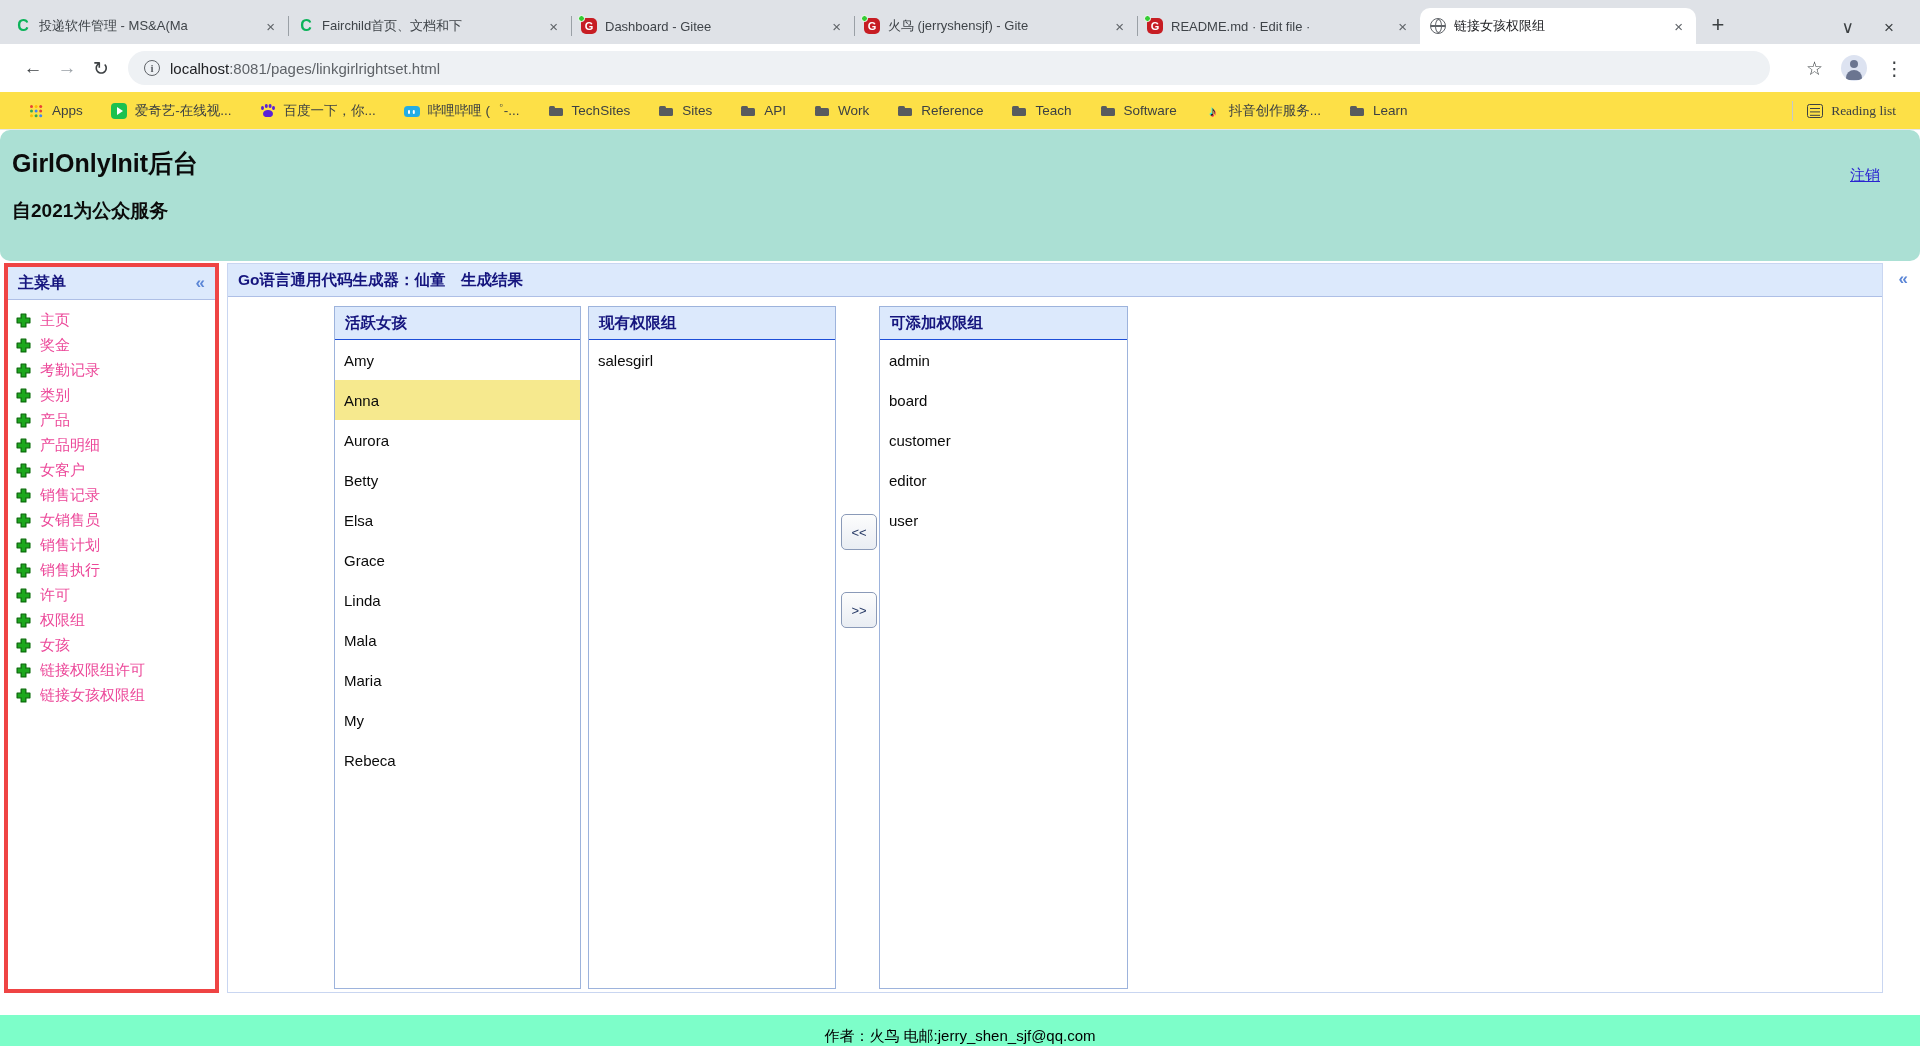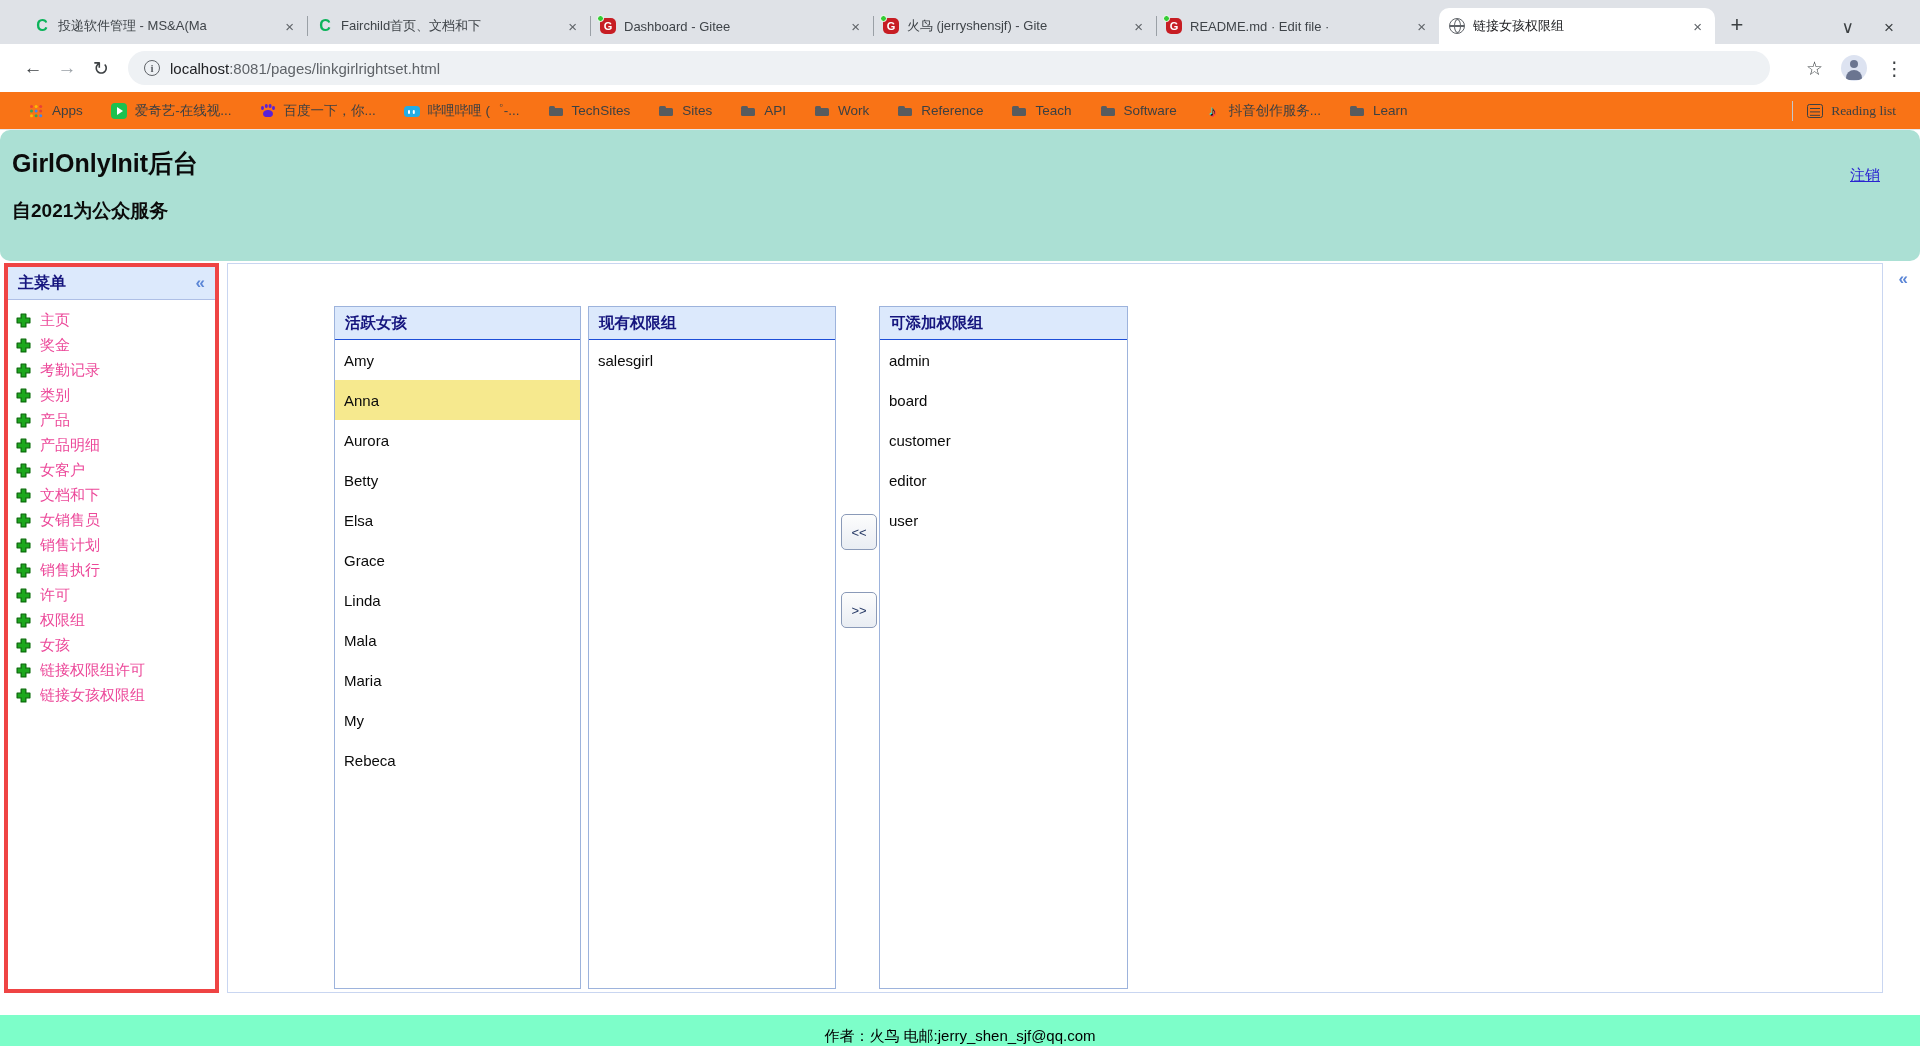--- a/index.html
+++ b/index.html
@@ -1,20 +1,20 @@
 <!DOCTYPE html>
 <html><head>
 <meta charset="utf-8">
 <style>
   * { margin:0; padding:0; box-sizing:border-box; }
   html,body { width:1920px; height:1046px; overflow:hidden;
     font-family:"Liberation Sans","DejaVu Sans",sans-serif; background:#fff; }
 
   
-  .tabbar { height:44px; background:#dfe2e7; display:flex; align-items:flex-end; padding-left:24px; }
+  .tabbar { height:44px; background:#dfe2e7; display:flex; align-items:flex-end; padding-left:5px; }
   .tabs { display:flex; align-items:flex-end; height:44px; }
   .tab { width:283px; height:36px; display:flex; align-items:center; gap:8px;
          padding:0 10px; cursor:pointer; position:relative; overflow:hidden; }
   .tab:not(.active)+.tab:not(.active){ background-image:linear-gradient(#9aa0a6,#9aa0a6);
          background-size:1px 20px; background-position:left center; background-repeat:no-repeat; }
   .tab.active { background:#fff; border-radius:10px 10px 0 0; width:276px; }
   .tab-title { flex:1; font-size:13px; color:#3f4449; white-space:nowrap; overflow:hidden; }
   .tab.active .tab-title { color:#202124; }
   .tab-close { font-size:15px; color:#5f6368; padding:0 3px; flex:0 0 auto; }
   .fav { width:16px; height:16px; position:relative; flex:0 0 16px; }
@@ -48,21 +48,21 @@
   .path { color:#5f6368; }
   .tool-ic { font-size:19px; color:#3c4043; margin-left:18px; cursor:pointer; }
   .avatar { width:26px; height:26px; border-radius:50%; background:#dde3f1; position:relative;
         overflow:hidden; margin-left:18px; cursor:pointer; }
   .avatar::before { content:""; position:absolute; left:9px; top:5px; width:8px; height:8px;
         border-radius:50%; background:#6b7590; }
   .avatar::after { content:""; position:absolute; left:5px; top:15px; width:16px; height:10px;
         border-radius:8px 8px 0 0; background:#6b7590; }
 
   
-  .bmbar { height:38px; background:#f97316; display:flex; align-items:center; padding:0 14px;
+  .bmbar { height:38px; background:#fde047; display:flex; align-items:center; padding:0 14px;
         border-bottom:1px solid #e6e8ea; }
   .bm { display:flex; align-items:center; gap:8px; padding:0 14px; cursor:pointer;
         font-size:13.5px; color:#3c4043; white-space:nowrap; }
   .bi { width:16px; height:16px; position:relative; flex:0 0 16px; }
   .bi.apps::before { content:""; position:absolute; left:2px; top:2px; width:3.4px; height:3.4px;
         border-radius:50%; background:#e94235;
         box-shadow:4.6px 0 0 #fbbc05, 9.2px 0 0 #e94235, 0 4.6px 0 #34a853, 4.6px 4.6px 0 #4285f4,
         9.2px 4.6px 0 #e94235, 0 9.2px 0 #fbbc05, 4.6px 9.2px 0 #34a853, 9.2px 9.2px 0 #4285f4; }
   .bi.iqiyi { background:#1bc14f; border-radius:4px; }
   .bi.iqiyi::before { content:""; position:absolute; left:6px; top:4px; width:0; height:0;
@@ -311,21 +311,21 @@
         <li>
           <svg width="15" height="15" viewBox="0 0 16 16">
             <path d="M5.5 1.2h5v4.3h4.3v5h-4.3v4.3h-5v-4.3H1.2v-5h4.3z" fill="#1ca81c" stroke="#0b6d0b" stroke-width="1.4" stroke-linejoin="round"></path>
           </svg>
           <span>女客户</span>
         </li>
         <li>
           <svg width="15" height="15" viewBox="0 0 16 16">
             <path d="M5.5 1.2h5v4.3h4.3v5h-4.3v4.3h-5v-4.3H1.2v-5h4.3z" fill="#1ca81c" stroke="#0b6d0b" stroke-width="1.4" stroke-linejoin="round"></path>
           </svg>
-          <span>文档和下</span>
+          <span>销售记录</span>
         </li>
         <li>
           <svg width="15" height="15" viewBox="0 0 16 16">
             <path d="M5.5 1.2h5v4.3h4.3v5h-4.3v4.3h-5v-4.3H1.2v-5h4.3z" fill="#1ca81c" stroke="#0b6d0b" stroke-width="1.4" stroke-linejoin="round"></path>
           </svg>
           <span>女销售员</span>
         </li>
         <li>
           <svg width="15" height="15" viewBox="0 0 16 16">
             <path d="M5.5 1.2h5v4.3h4.3v5h-4.3v4.3h-5v-4.3H1.2v-5h4.3z" fill="#1ca81c" stroke="#0b6d0b" stroke-width="1.4" stroke-linejoin="round"></path>
@@ -365,20 +365,23 @@
         <li>
           <svg width="15" height="15" viewBox="0 0 16 16">
             <path d="M5.5 1.2h5v4.3h4.3v5h-4.3v4.3h-5v-4.3H1.2v-5h4.3z" fill="#1ca81c" stroke="#0b6d0b" stroke-width="1.4" stroke-linejoin="round"></path>
           </svg>
           <span>链接女孩权限组</span>
         </li>
     </ul>
   </aside>
 
   <section class="main">
+    <div class="panel-head">
+      <span>Go语言通用代码生成器：仙童　生成结果</span>
+    </div>
 
     <div class="listbox box1">
       <div class="lb-head">活跃女孩</div>
       <div>
         <div class="row">
             <span>Amy</span>
           </div>
           <div class="row selected">
             <span>Anna</span>
           </div>

